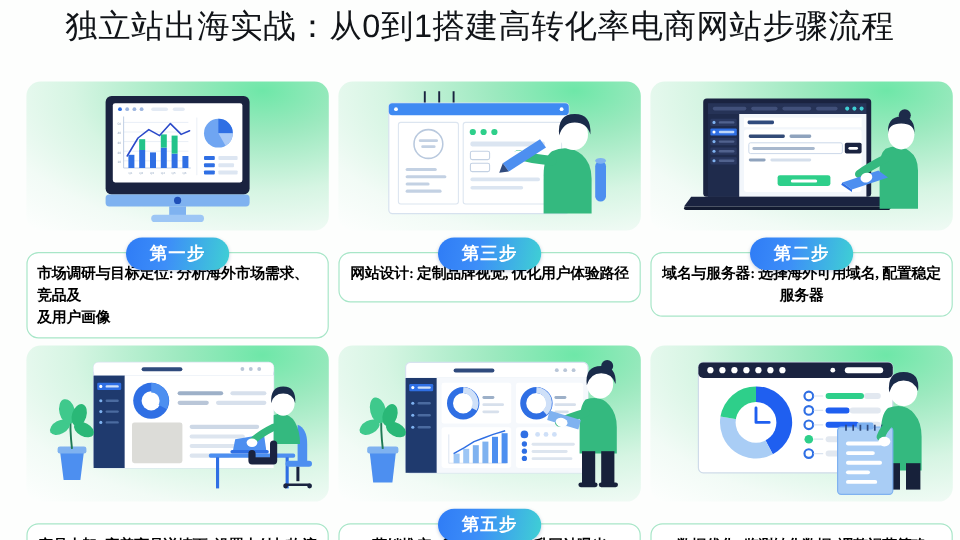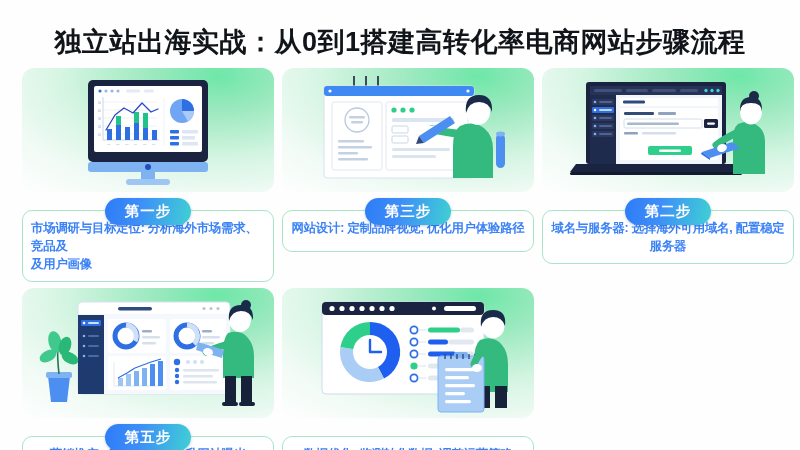--- a/index.html
+++ b/index.html
@@ -12,34 +12,34 @@
   .page {
     position: relative;
     width: 800px; height: 450px;
     background: #fdfefd;
     padding: 0;
   }
   
   .title {
     text-align: center;
     font-size: 27px;
-    font-weight: 700;
+    font-weight: 400;
     color: #111418;
     letter-spacing: 0.5px;
-    padding-top: 28px;
+    padding-top: 8px;
     line-height: 1.1;
     white-space: nowrap;
   }
   
   .grid {
     position: absolute;
     top: 68px; left: 22px;
     width: 756px; height: 370px;
     display: grid;
-    grid-template-columns: repeat(4, 1fr);
+    grid-template-columns: repeat(3, 1fr);
     grid-template-rows: repeat(2, 1fr);
     column-gap: 8px;
     row-gap: 6px;
   }
   .cell { position: relative; }
   
   .card {
     position: relative;
     width: 100%;
     height: 124px;
@@ -56,25 +56,26 @@
     border: 1px solid #a8e6c8;
     border-radius: 10px;
     background: #ffffff;
     min-height: 42px;
     padding: 9px 6px 7px 6px;
   }
   .capbox.tall { min-height: 50px; }
   .caption {
     font-size: 12.4px;
     font-weight: 700;
-    color: #3b82f6;
+    color: #000000;
     line-height: 1.45;
     text-align: center;
     letter-spacing: -0.2px;
     white-space: pre-line;
+    font-family: Liberation Serif, serif;
   }
   .caption.left { text-align: left; padding-left: 2px; }
   
   .badge {
     position: absolute;
     left: 50%;
     transform: translateX(-50%);
     top: -13px;
     min-width: 86px;
     height: 27px;

